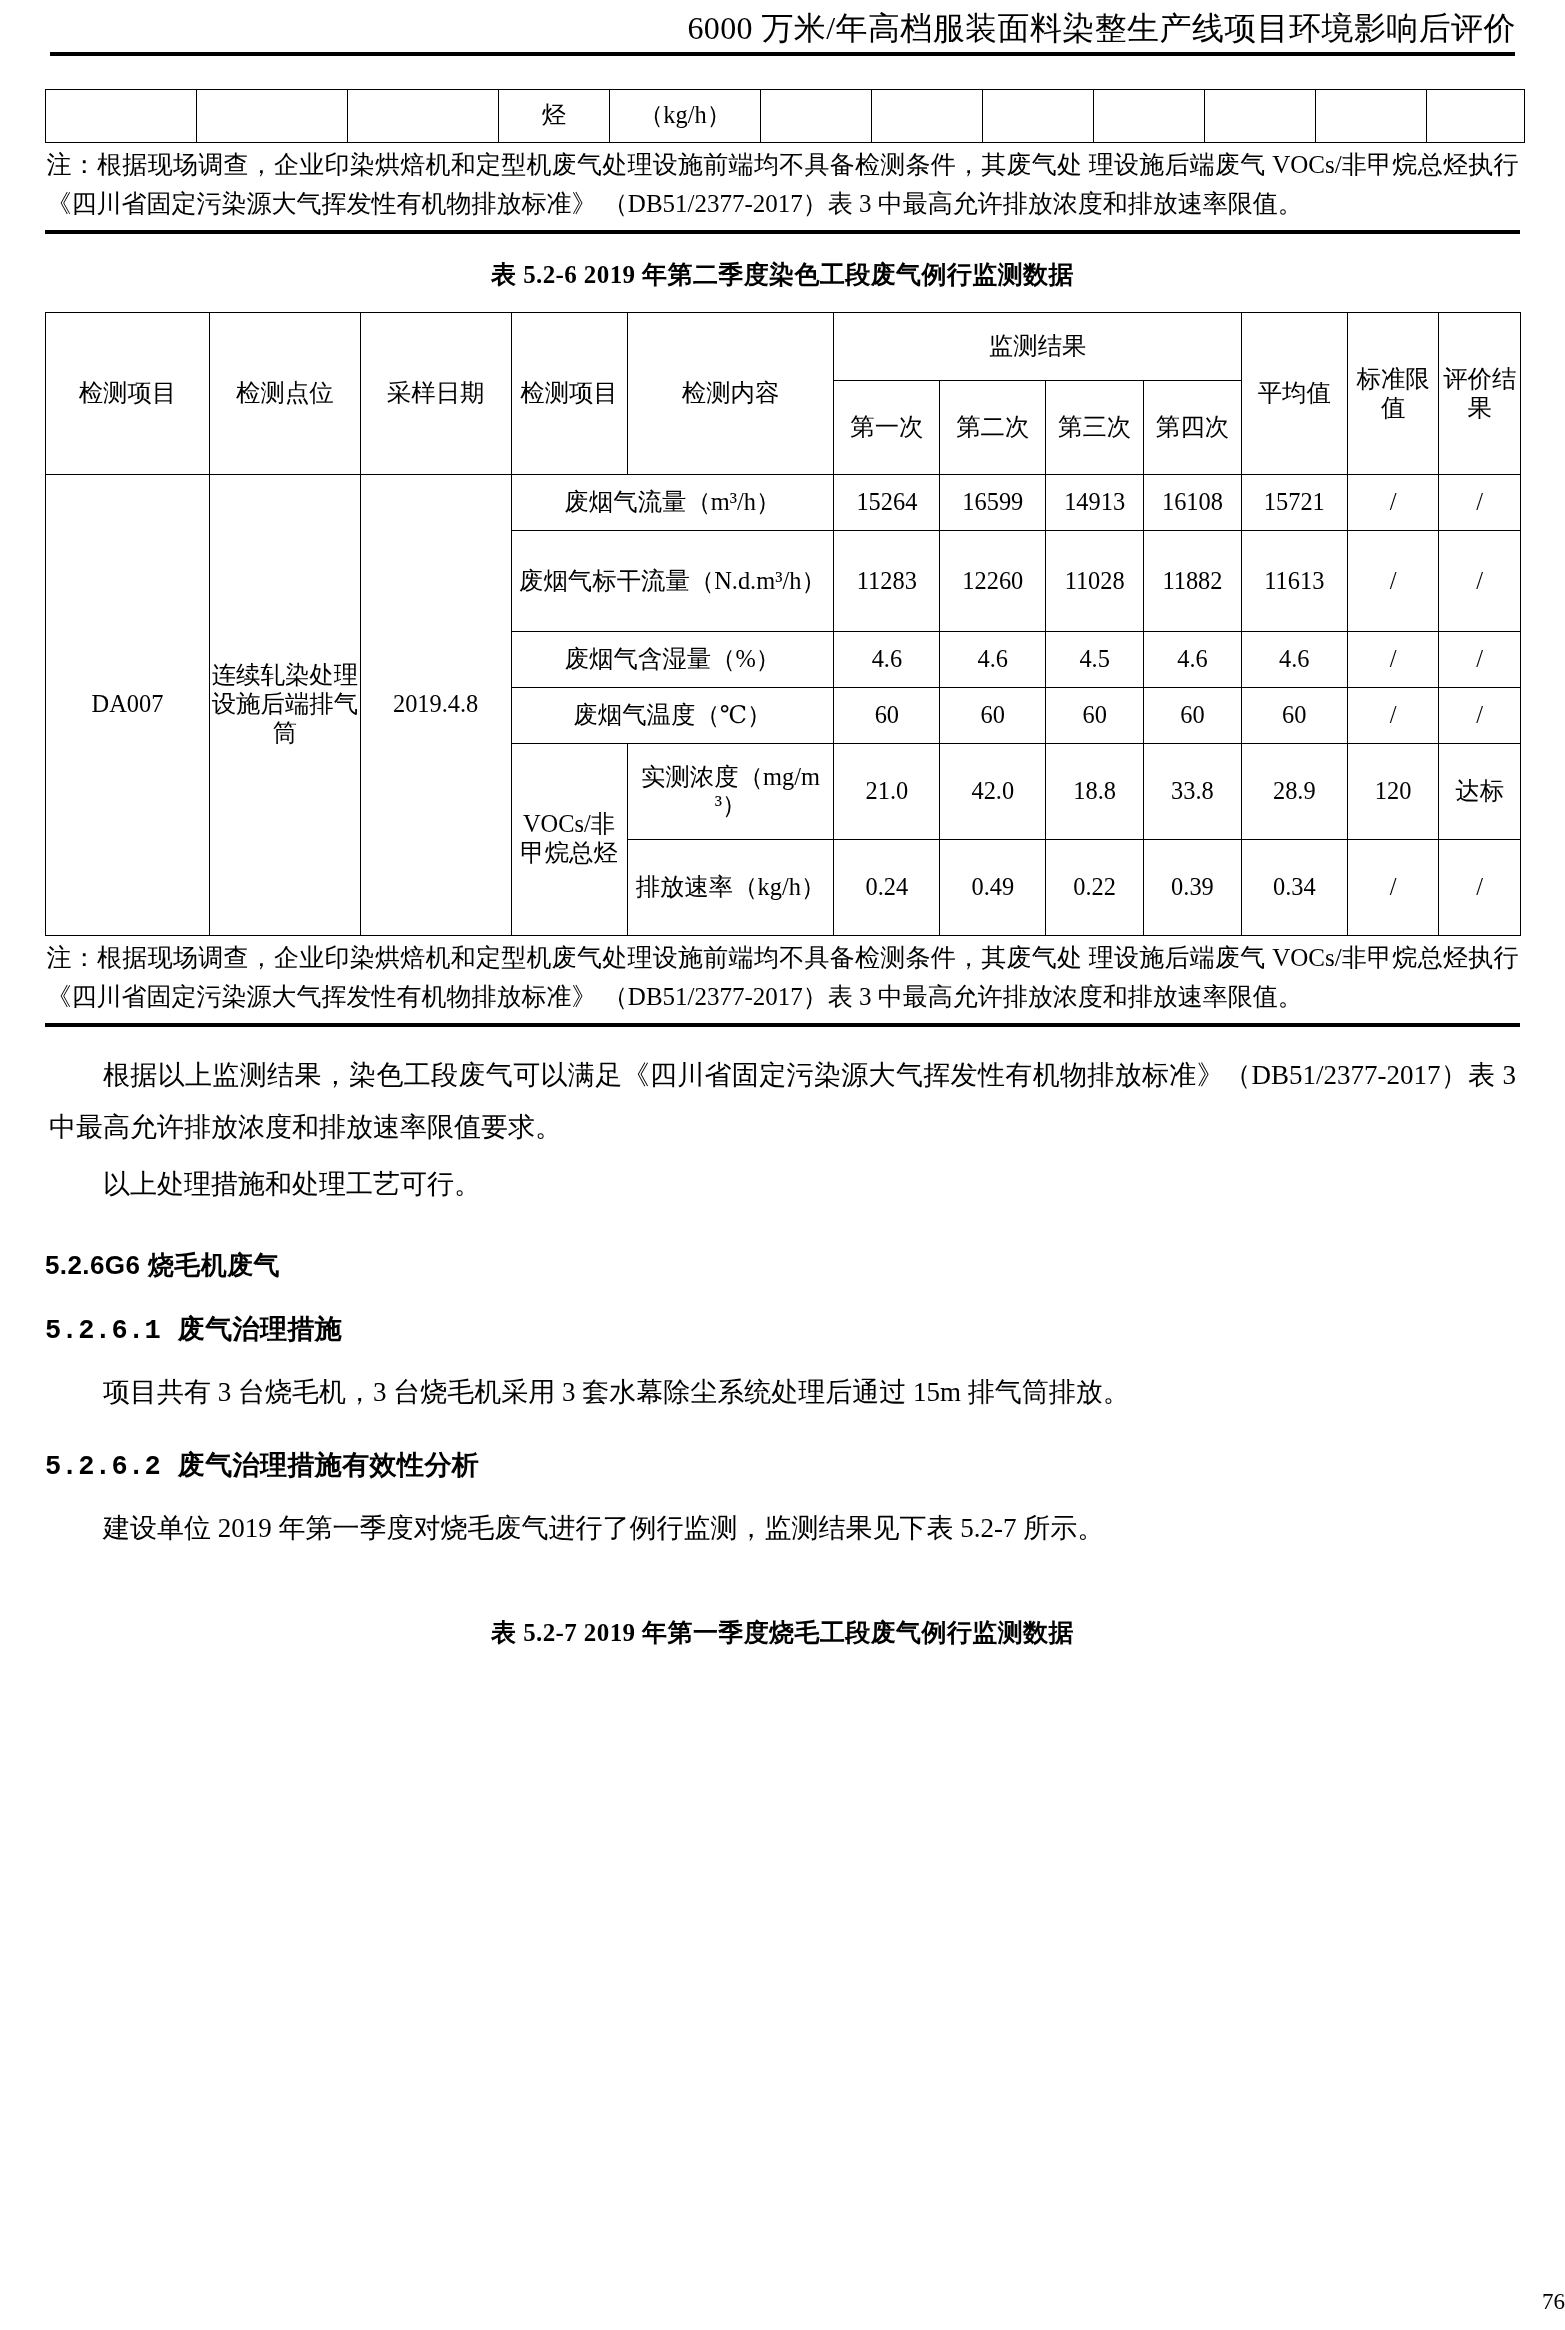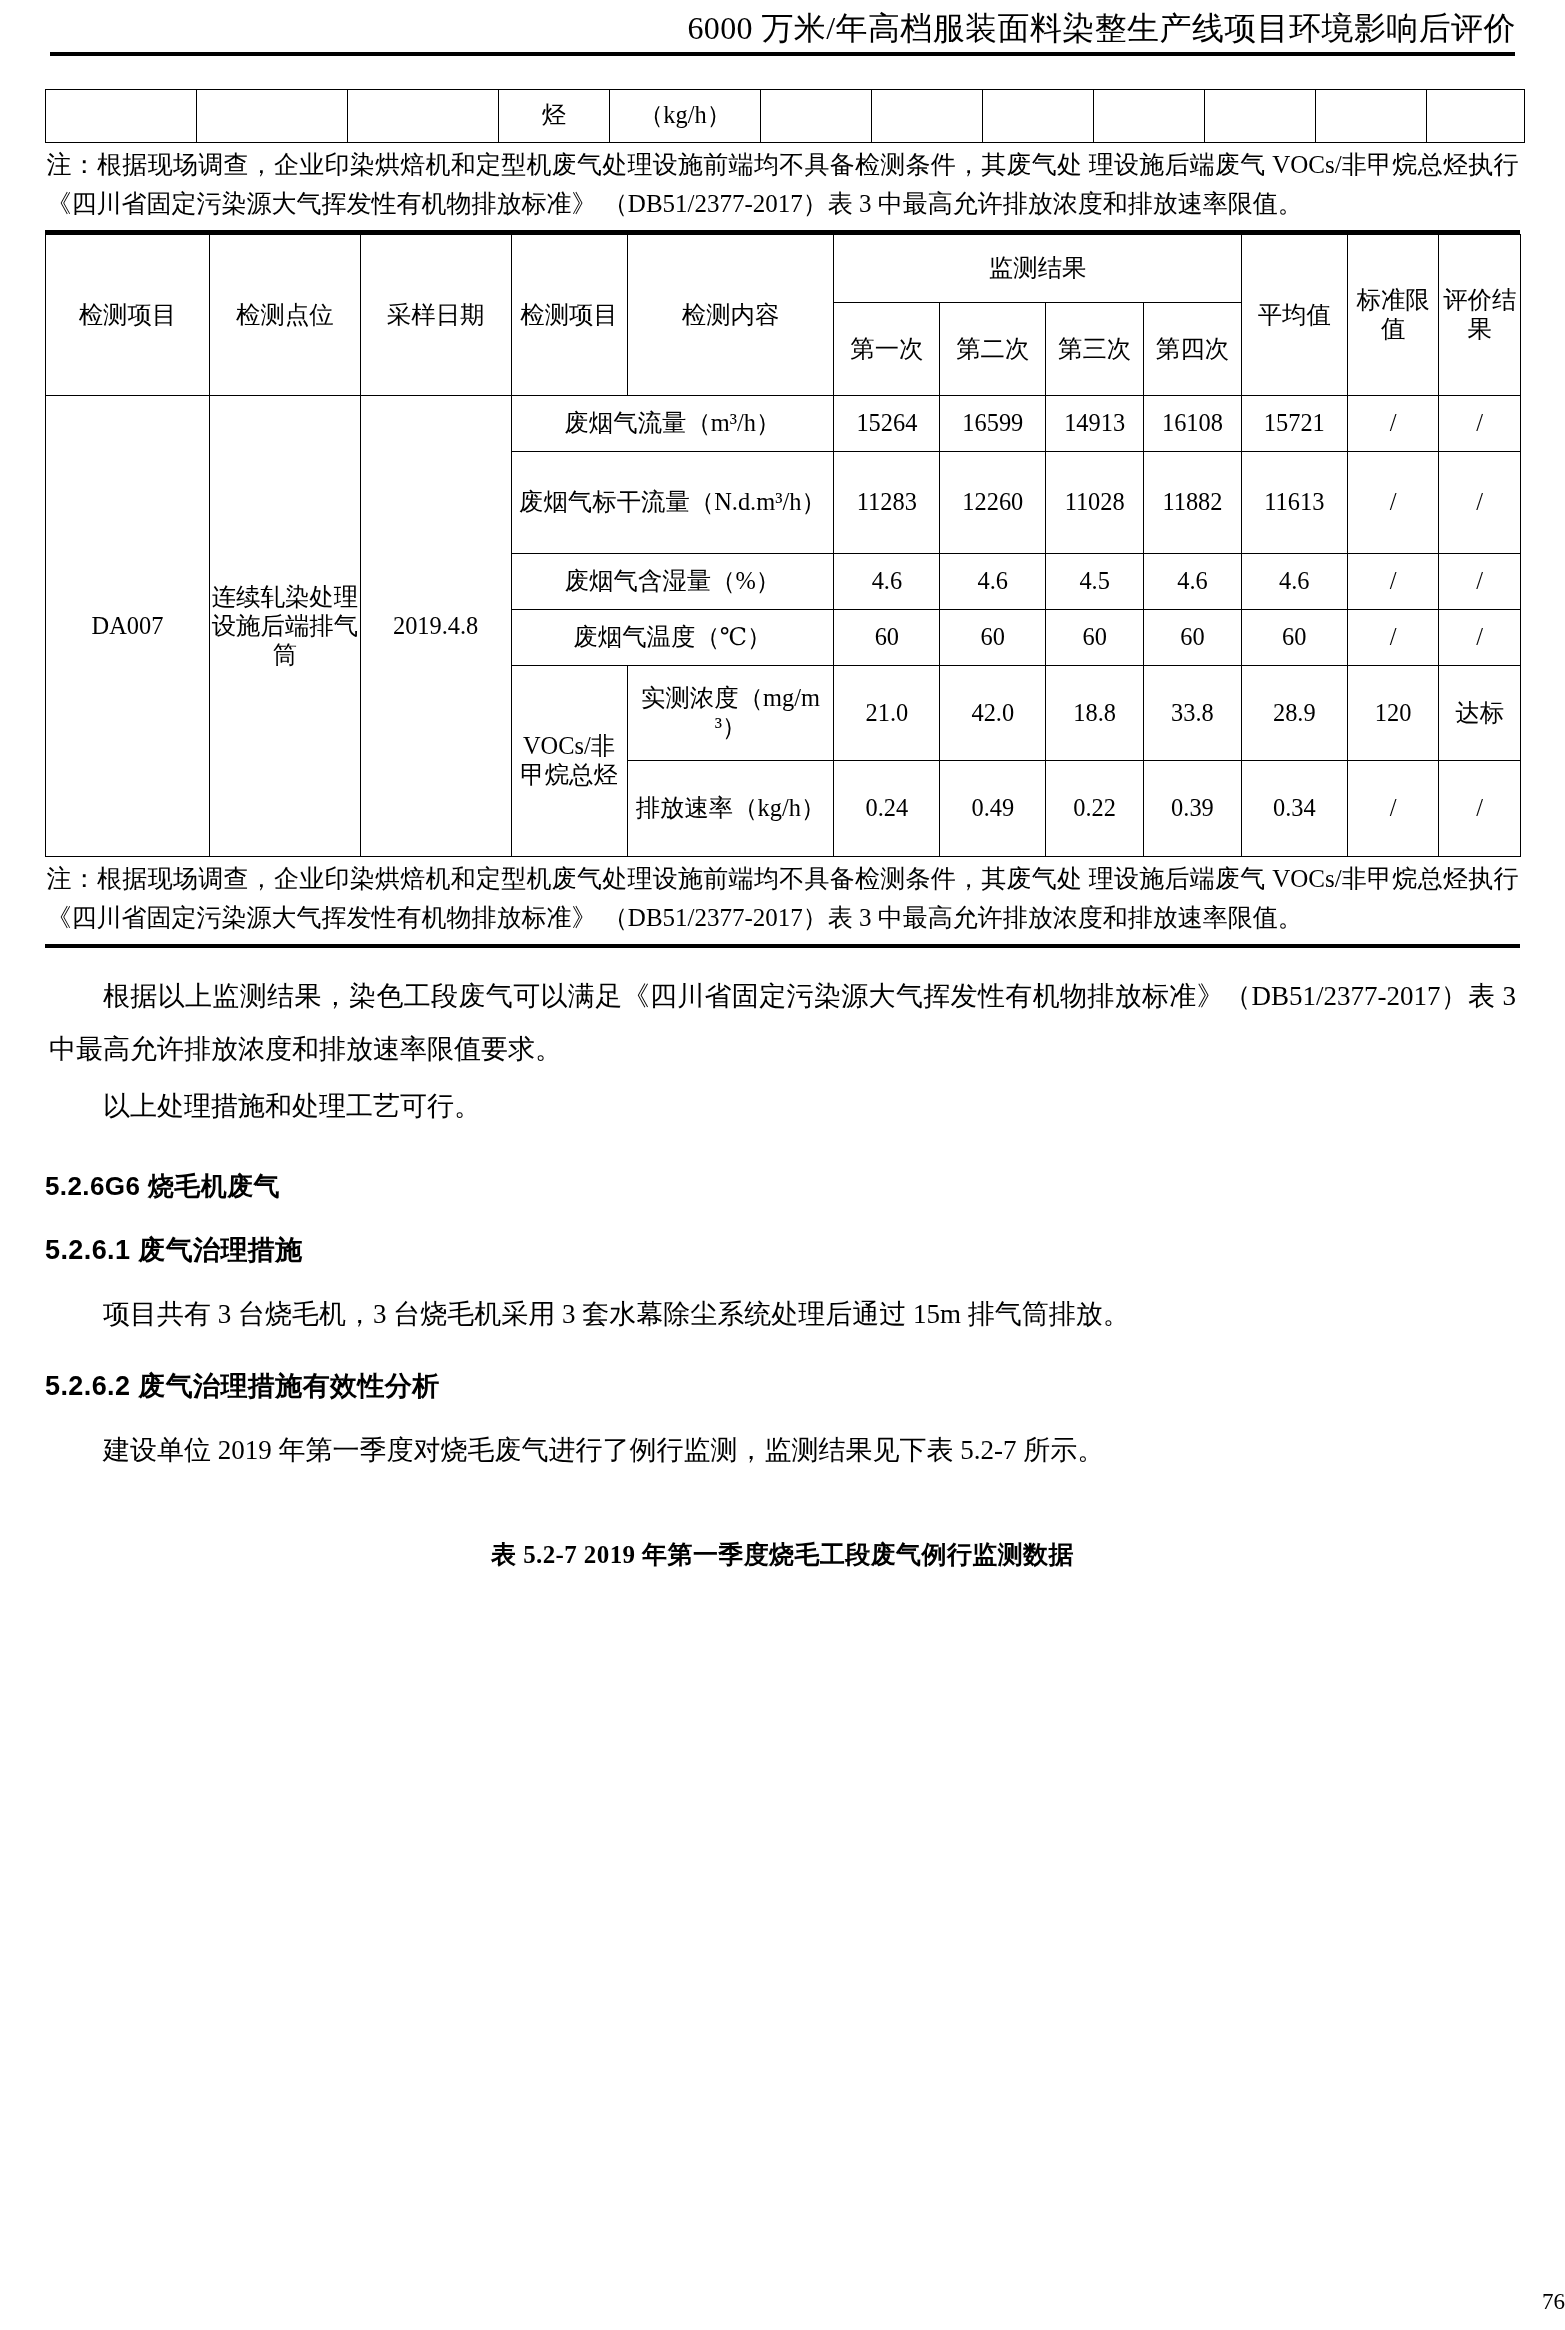--- a/index.html
+++ b/index.html
@@ -109,21 +109,21 @@
     font-weight: bold;
     margin: 37px 0 24.4px 0;
     letter-spacing: 0.4px;
     font-family: "Liberation Sans", "DejaVu Sans", sans-serif;
   }
   h3.h-l4 {
     font-size: 27px;
     font-weight: bold;
     margin: 28px 0 19.5px 0;
     letter-spacing: 0.4px;
-    font-family: Liberation Sans, sans-serif;
+    font-family: Liberation Mono, monospace;
   }
   .spacer-sm { height: 18px; }
   .spacer-md { height: 33px; }
 
   
   .footer {
     position: absolute;
     left: 16px;
     right: 0;
     bottom: 14.6px;
@@ -174,20 +174,21 @@
     </table>
 
     <div class="note">
       <span class="ind">注：根据现场调查，企业印染烘焙机和定型机废气处理设施前端均不具备检测条件，其废气处</span>
       <span class="ind">理设施后端废气 VOCs/非甲烷总烃执行《四川省固定污染源大气挥发性有机物排放标准》</span>
       <span class="ind">（DB51/2377-2017）表 3 中最高允许排放浓度和排放速率限值。</span>
     </div>
     <div class="note-rule-bottom"></div>
   </div>
 
+  <div class="tbl-caption">表 5.2-6 2019 年第二季度染色工段废气例行监测数据</div>
 
   <table class="doc-table main-table">
     <colgroup>
       <col style="width:161px">
         <col style="width:148px">
         <col style="width:148px">
       <col style="width:114px">
         <col style="width:203px">
       <col style="width:104px">
         <col style="width:104px">

